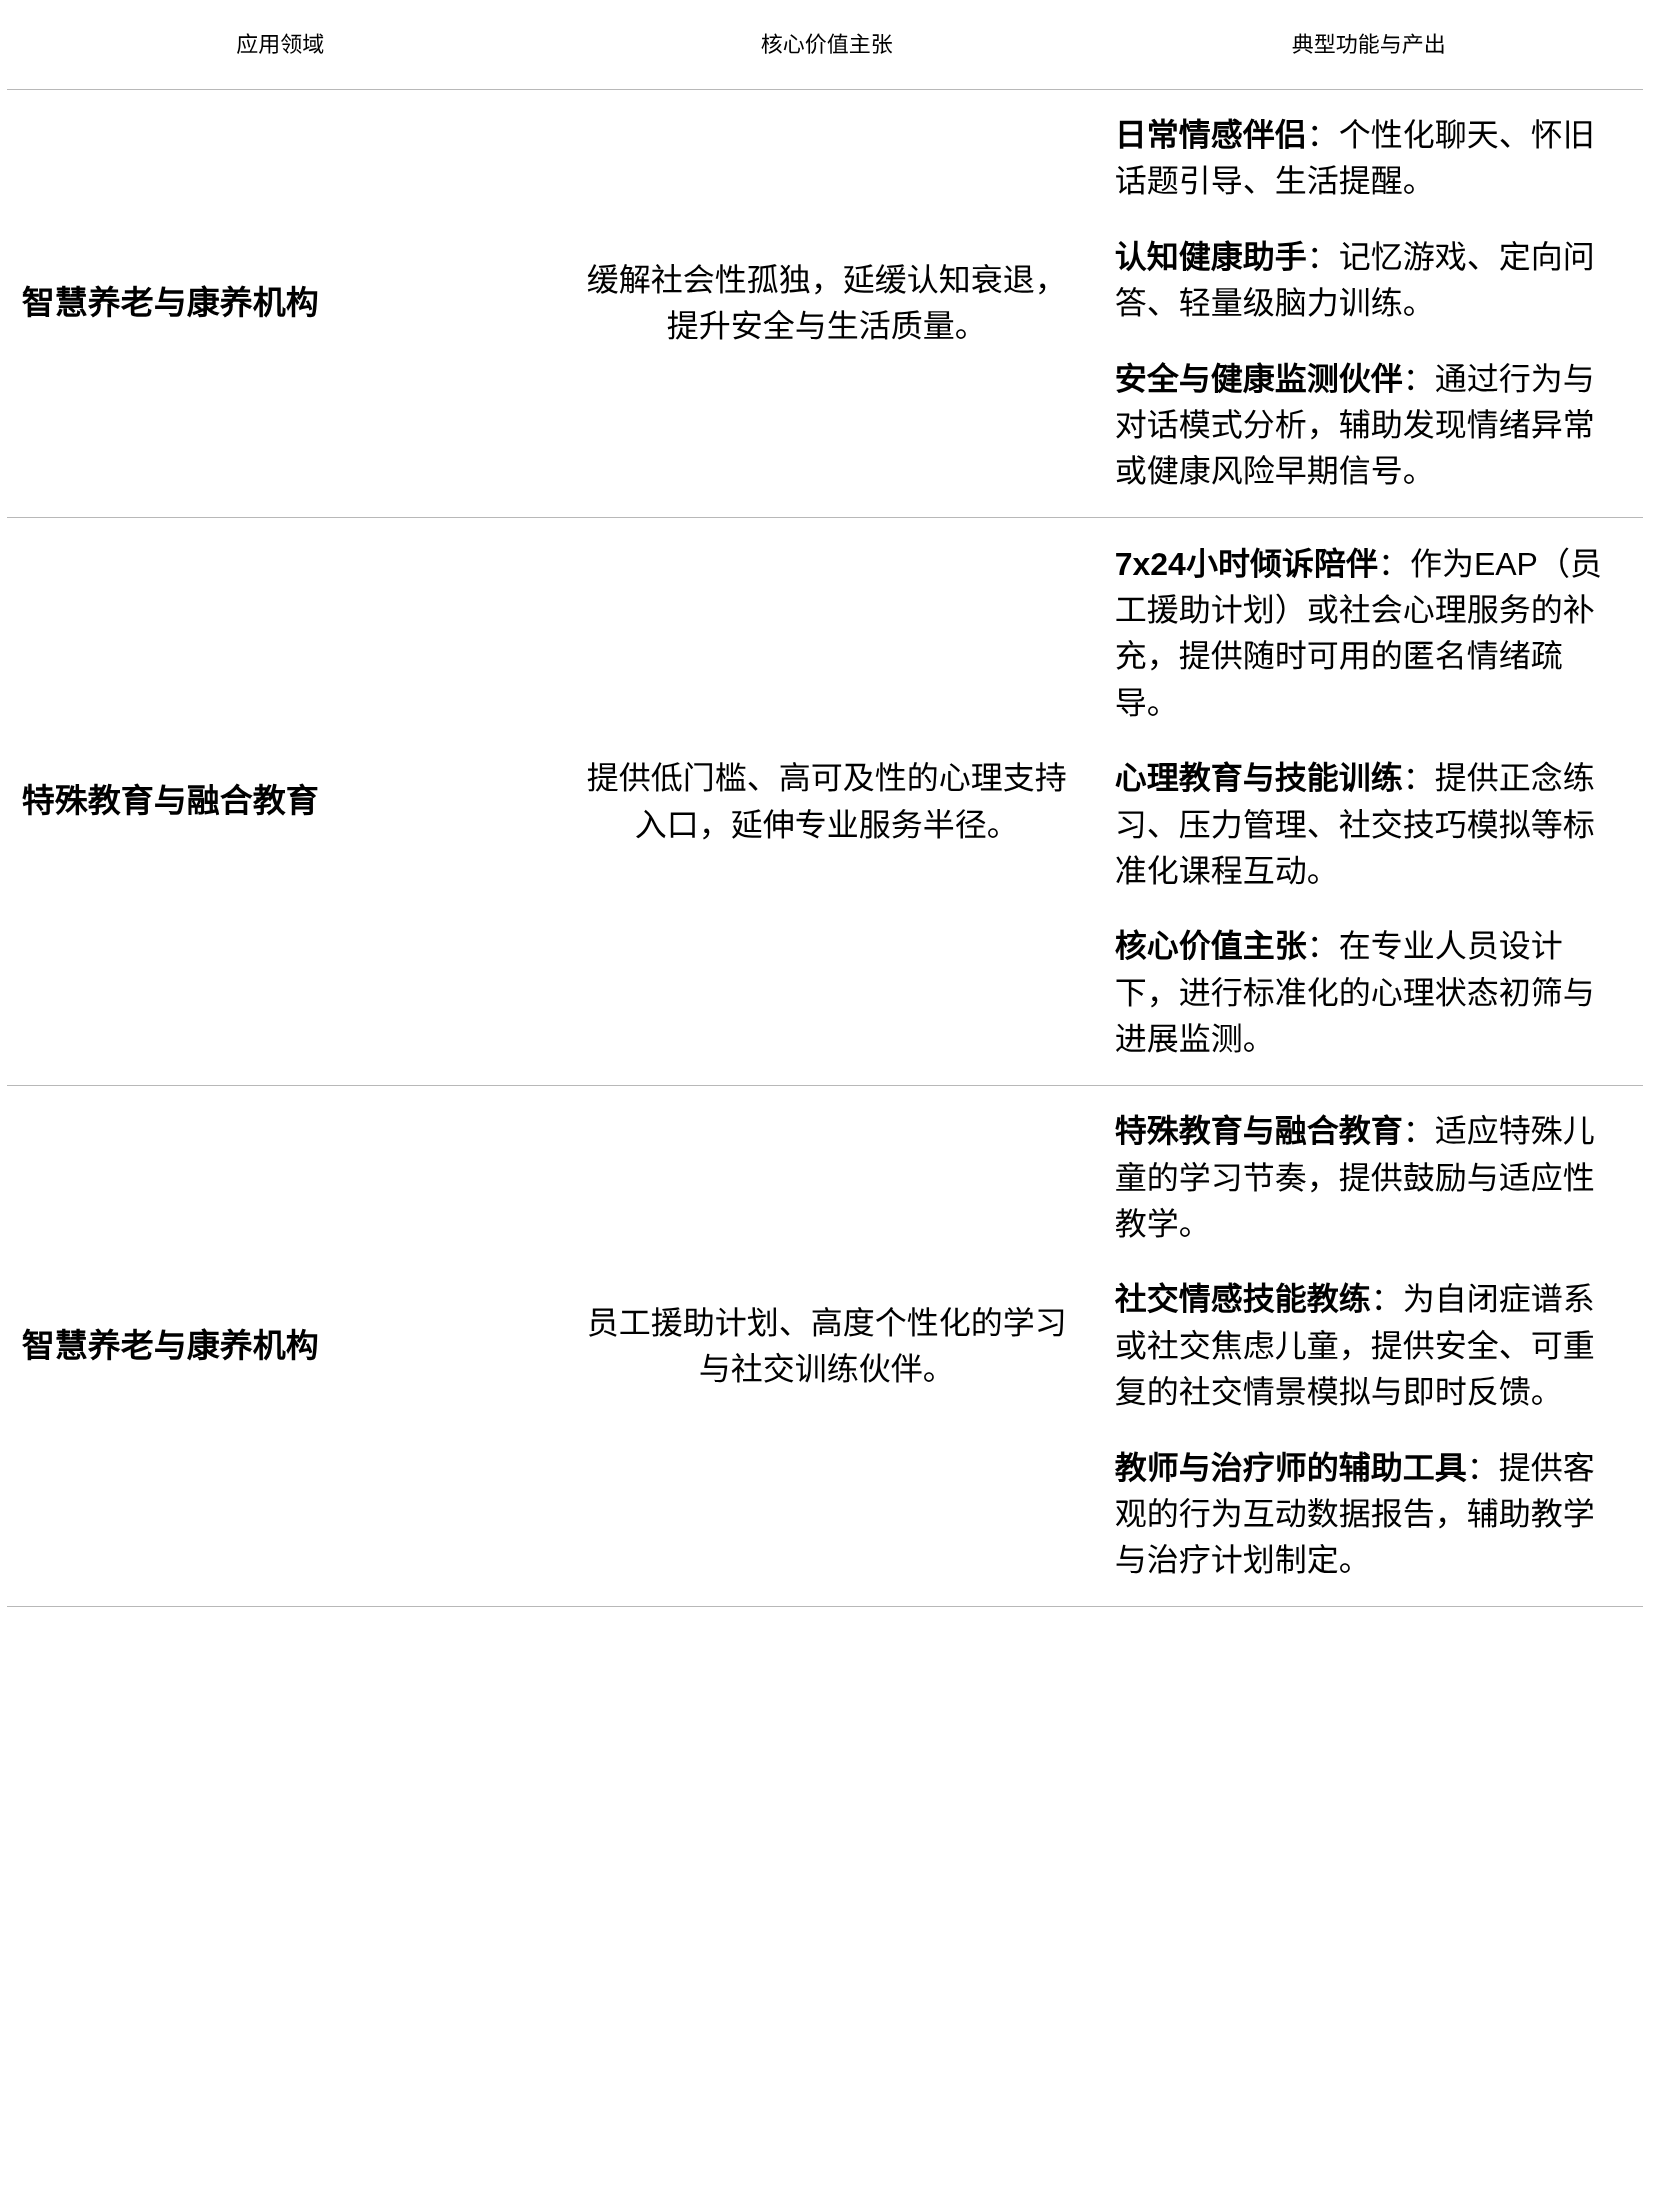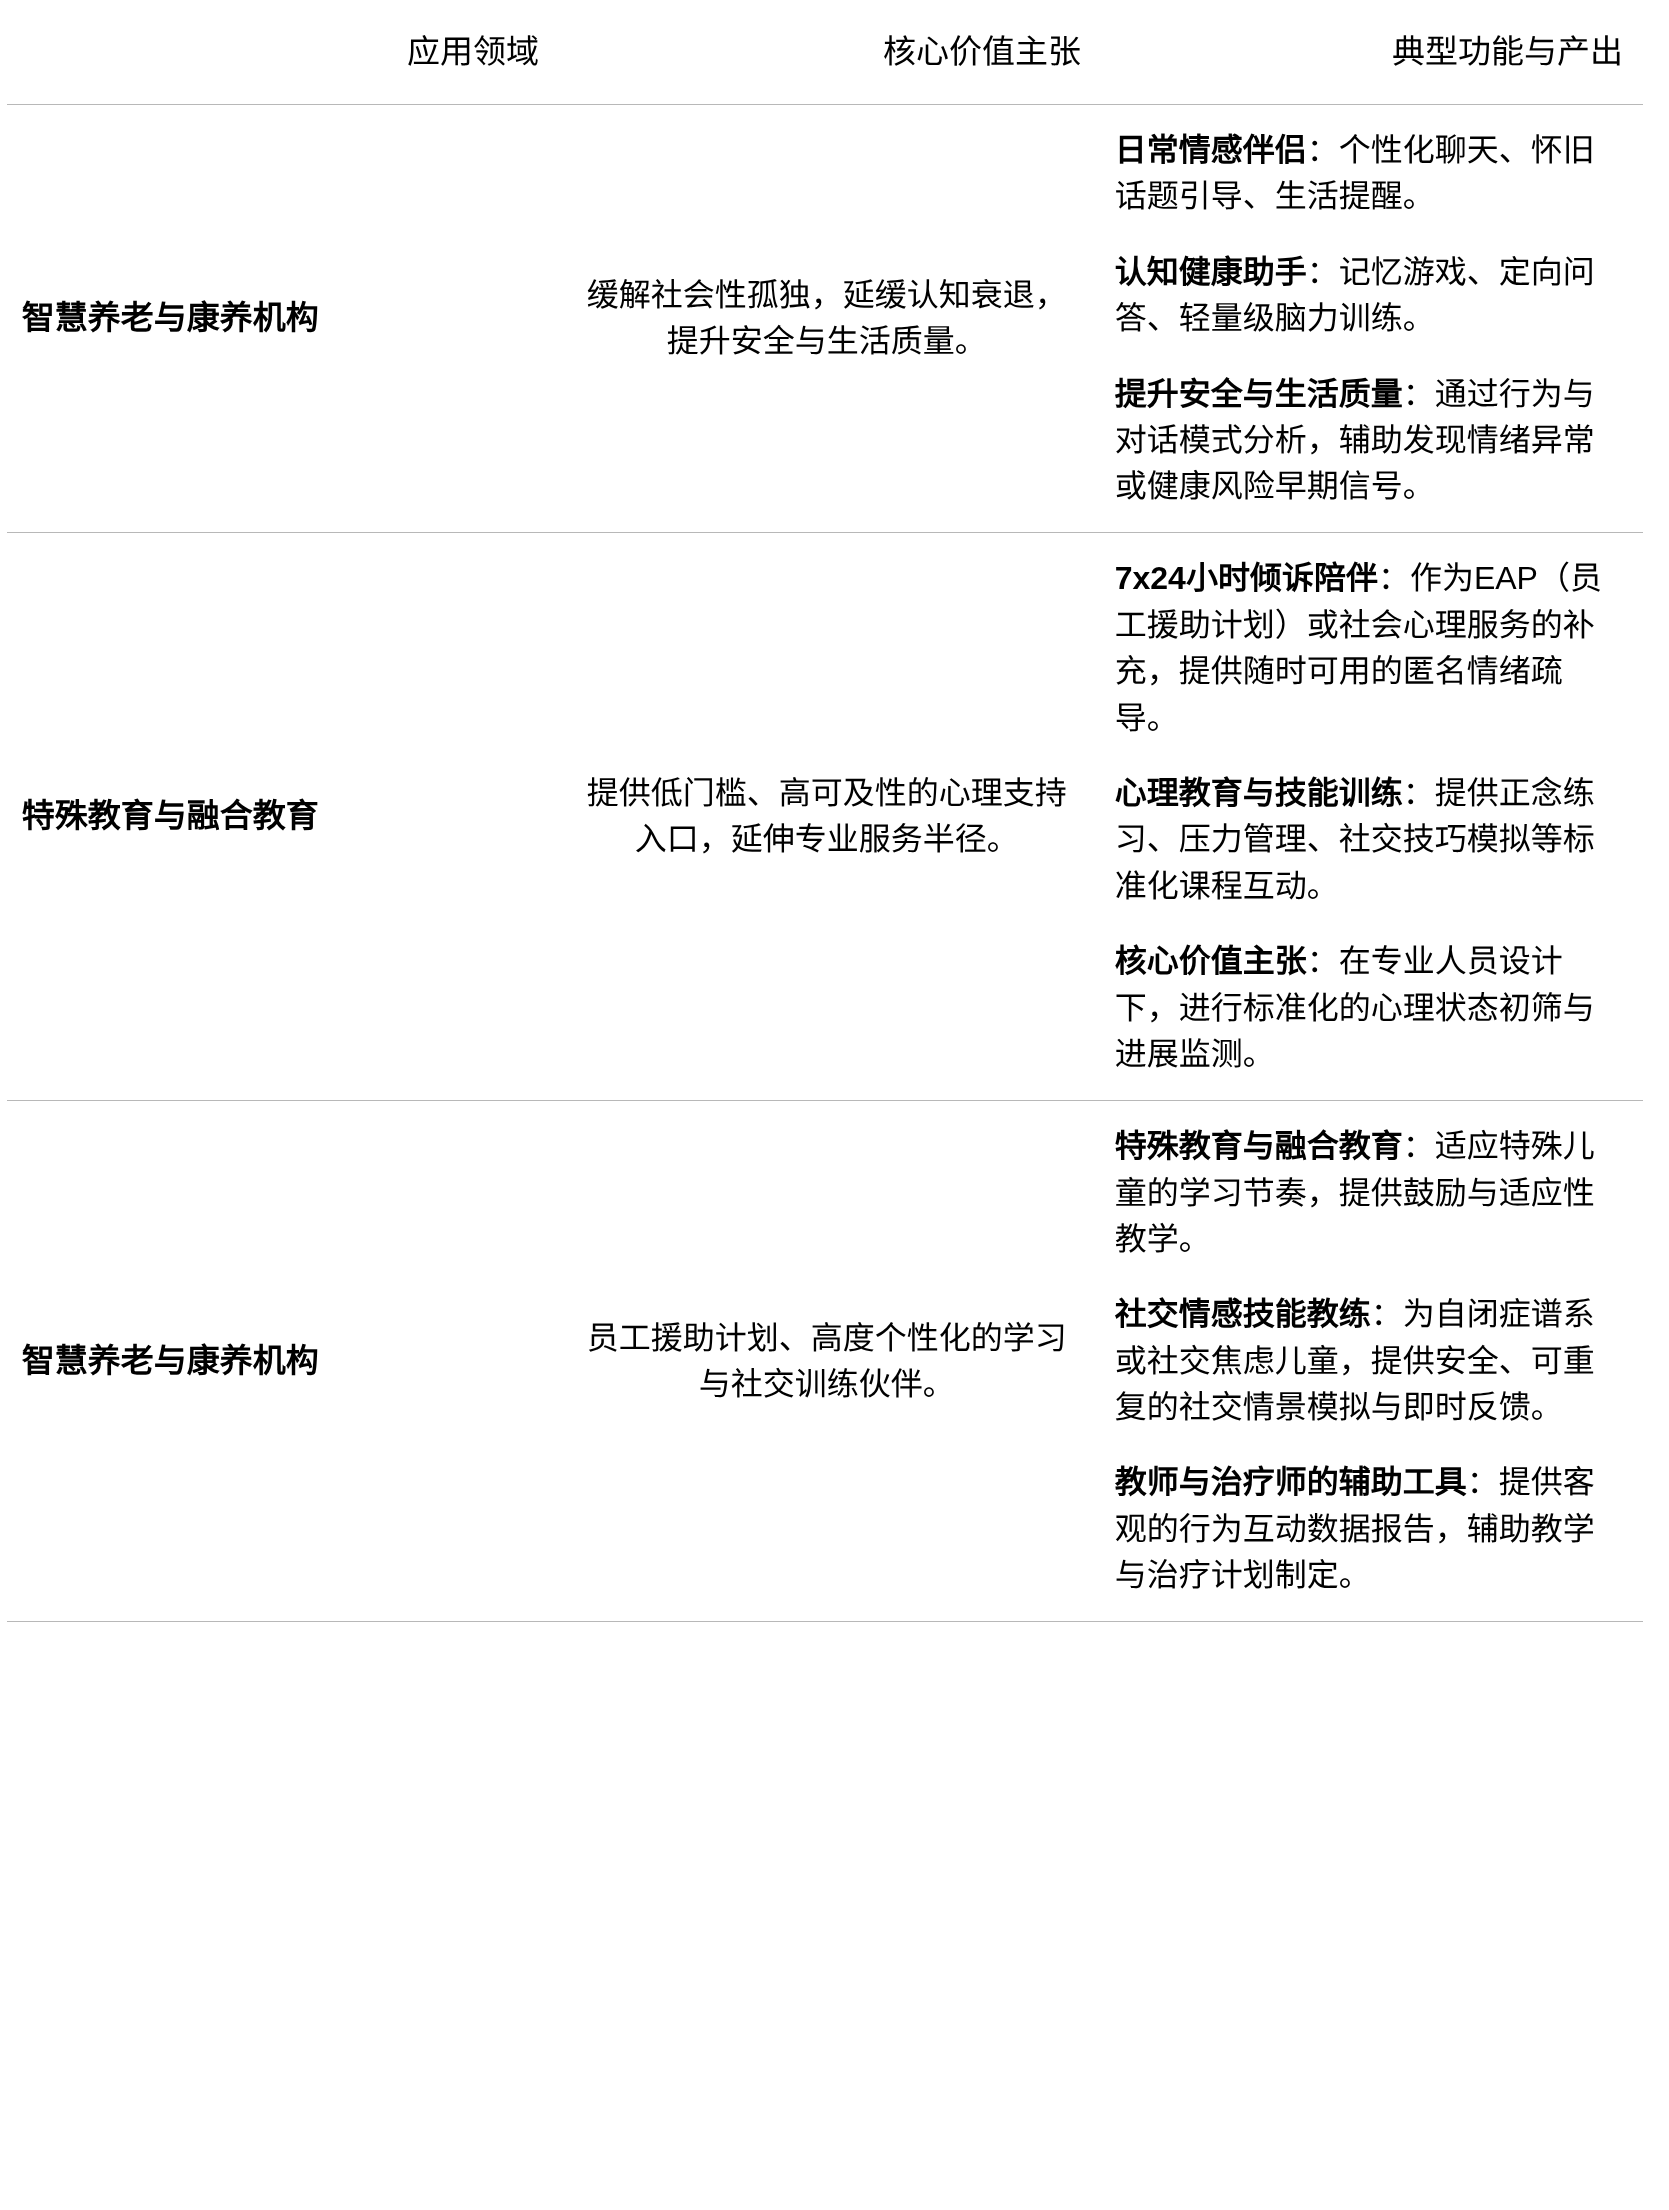--- a/index.html
+++ b/index.html
@@ -29,23 +29,23 @@
   table.matrix col.c3 { width: 542px; }
 
   table.matrix th, table.matrix td {
     border: 0.9px solid #b8b8b8;
     vertical-align: middle;
     padding: 22.4px 19px 22.4px 13.8px;
     box-sizing: border-box;
   }
   table.matrix thead th {
     font-weight: 400;
-    font-size: 33px;
+    font-size: 22px;
     line-height: 1.35;
-    text-align: right;
+    text-align: center;
     padding-top: 29px;
     padding-bottom: 29px;
     border-top: 0.9px solid #ffffff;
     border-left: 0.9px solid #ffffff;
     border-right: 0.9px solid #ffffff;
   }
   table.matrix thead th.c-last {
     border-right: 0.9px solid #ffffff;
   }
   table.matrix tbody td {
@@ -113,21 +113,21 @@
         <td class="domain">智慧养老与康养机构</td>
         <td class="value">缓解社会性孤独，延缓认知衰退，提升安全与生活质量。</td>
         <td class="features">
           <div class="feature">
             <span class="f-name">日常情感伴侣</span><span class="f-desc">：个性化聊天、怀旧话题引导、生活提醒。</span>
           </div>
           <div class="feature">
             <span class="f-name">认知健康助手</span><span class="f-desc">：记忆游戏、定向问答、轻量级脑力训练。</span>
           </div>
           <div class="feature">
-            <span class="f-name">提升安全与生活质量</span><span class="f-desc">：通过行为与对话模式分析，辅助发现情绪异常或健康风险早期信号。</span>
+            <span class="f-name">安全与健康监测伙伴</span><span class="f-desc">：通过行为与对话模式分析，辅助发现情绪异常或健康风险早期信号。</span>
           </div>
         </td>
       </tr>
       <tr>
         <td class="domain">特殊教育与融合教育</td>
         <td class="value">提供低门槛、高可及性的心理支持入口，延伸专业服务半径。</td>
         <td class="features">
           <div class="feature">
             <span class="f-name">7x24小时倾诉陪伴</span><span class="f-desc">：作为EAP（员工援助计划）或社会心理服务的补充，提供随时可用的匿名情绪疏导。</span>
           </div>

